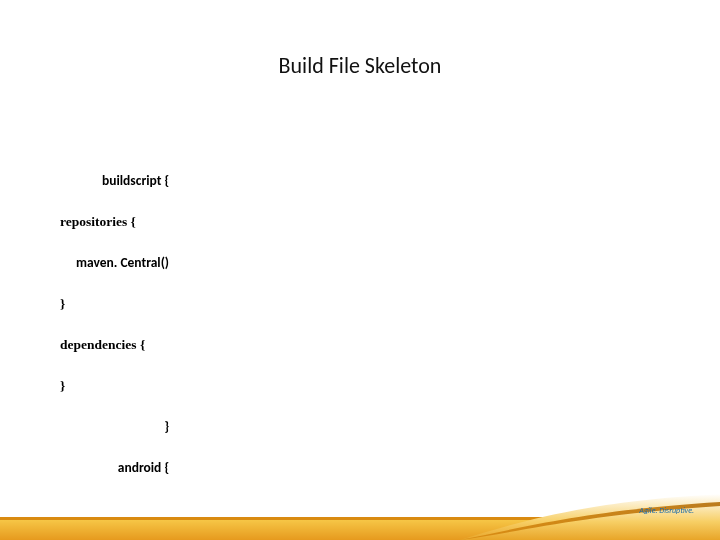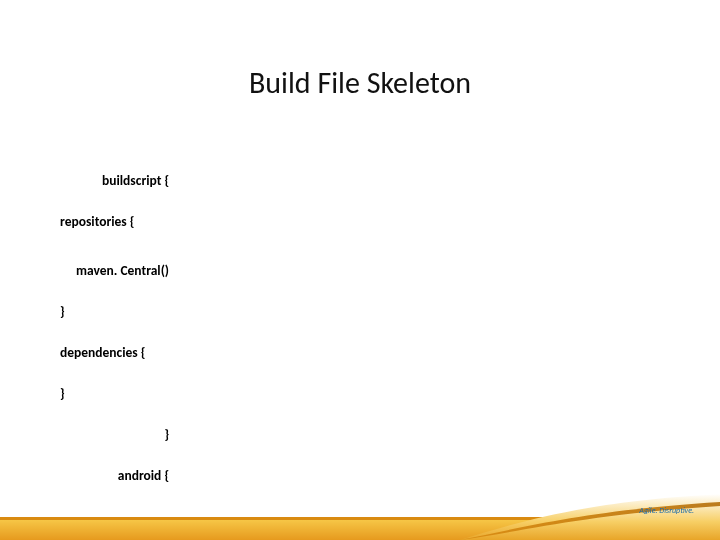--- a/index.html
+++ b/index.html
@@ -7,40 +7,40 @@
     padding: 0;
     width: 720px;
     height: 540px;
     background: #fff;
     font-family: Calibri, Arial, sans-serif;
     position: relative;
     overflow: hidden;
   }
   .title {
     position: absolute;
-    top: 64px;
+    top: 52px;
     left: 0;
     width: 100%;
     text-align: center;
-    font-size: 30px;
+    font-size: 22px;
     color: #111;
     font-weight: 400;
   }
   .code {
     position: absolute;
     top: 150px;
     left: 44px;
     font-size: 13.5px;
     line-height: 1.52;
     color: #000;
     font-weight: 600;
     white-space: pre;
   }
-  .code .ind1 { padding-left: 16px; display: block; }
-  .code .ind2 { padding-left: 32px; display: block; margin-top: 8px; }
+  .code .ind1 { padding-left: 16px; display: block; font-family: Liberation Serif, serif; }
+  .code .ind2 { padding-left: 32px; display: block; }
   .code .ln   { display: block; text-align: right; }
 
   
   .footer {
     position: absolute;
     left: 0;
     bottom: 0;
     width: 720px;
     height: 58px;
   }

